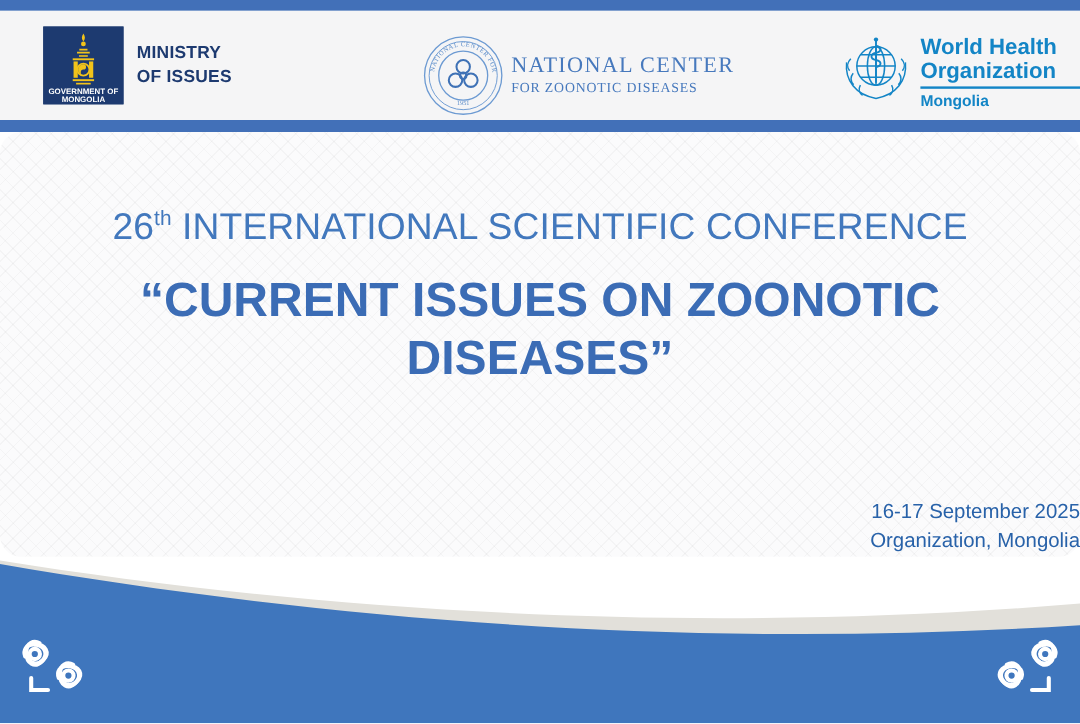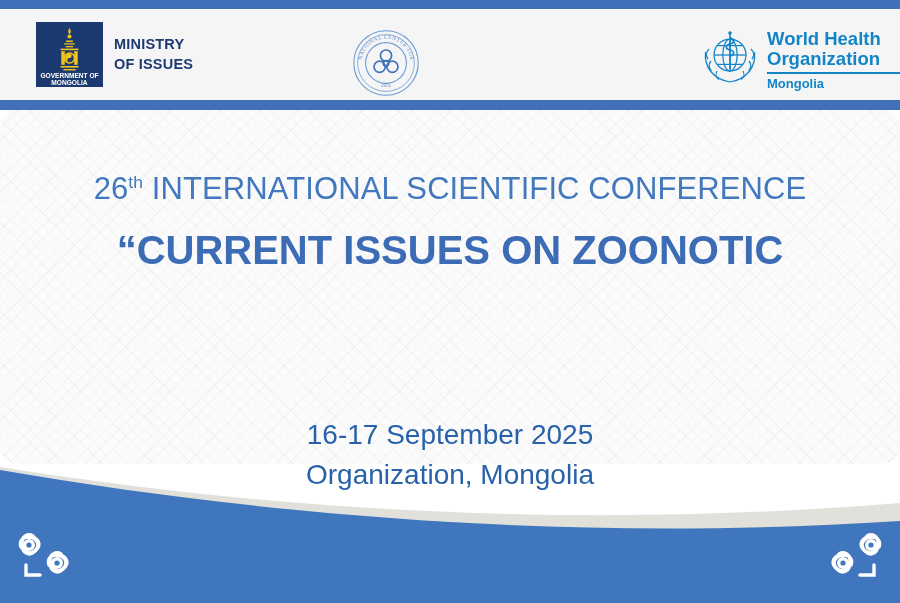--- a/index.html
+++ b/index.html
@@ -180,23 +180,23 @@
     font-weight: bold;
     line-height: 1.22;
     padding: 0 80px;
   }
 
   .meta {
     position: absolute;
     left: 0;
     top: 305px;
     width: 900px;
-    text-align: center;
+    text-align: right;
     color: #2862a9;
-    font-size: 28px;
+    font-size: 17px;
     line-height: 1.42;
   }
 
   
   .waves {
     position: absolute;
     left: 0;
     bottom: 0;
     width: 900px;
     height: 160px;
@@ -272,20 +272,24 @@
 
           <g fill="none" stroke="#3f72b6" stroke-width="1.7">
             <circle cx="34" cy="26.6" r="5.6"></circle>
             <circle cx="27.6" cy="37.8" r="5.6"></circle>
             <circle cx="40.4" cy="37.8" r="5.6"></circle>
             <circle cx="34" cy="34.2" r="2.7"></circle>
           </g>
           <text x="34" y="58.4" font-family="Liberation Serif, serif" font-size="5.2" fill="#5b8cc9" text-anchor="middle">1951</text>
         </svg>
       </span>
+      <span class="nczd-text">
+        <div class="nczd-l1">NATIONAL CENTER</div>
+        <div class="nczd-l2">FOR ZOONOTIC DISEASES</div>
+      </span>
     </div>
 
     <div class="who">
       <span>
         <svg class="who-emblem" viewBox="0 0 60 60" xmlns="http://www.w3.org/2000/svg">
           <g stroke="#1385c6" fill="none" stroke-width="1.25">
 
             <path d="M30 55 C13 52 4 40 5.5 25"></path>
             <path d="M30 55 C47 52 56 40 54.5 25"></path>
             <path d="M9 22 c-3 3 -3.4 7 -1 10"></path>
@@ -321,20 +325,21 @@
   </div>
 
   
   <div class="body-area">
 
     <div class="titles">
       <div class="line-conference"><span>26</span><sup>th</sup><span> INTERNATIONAL SCIENTIFIC CONFERENCE</span></div>
 
       <div class="line-theme">
         <div>“CURRENT ISSUES ON ZOONOTIC</div>
+        <div>DISEASES”</div>
       </div>
     </div>
 
     <div class="meta">
       <div>16-17 September 2025</div>
       <div>Organization, Mongolia</div>
     </div>
 
   </div>
 

